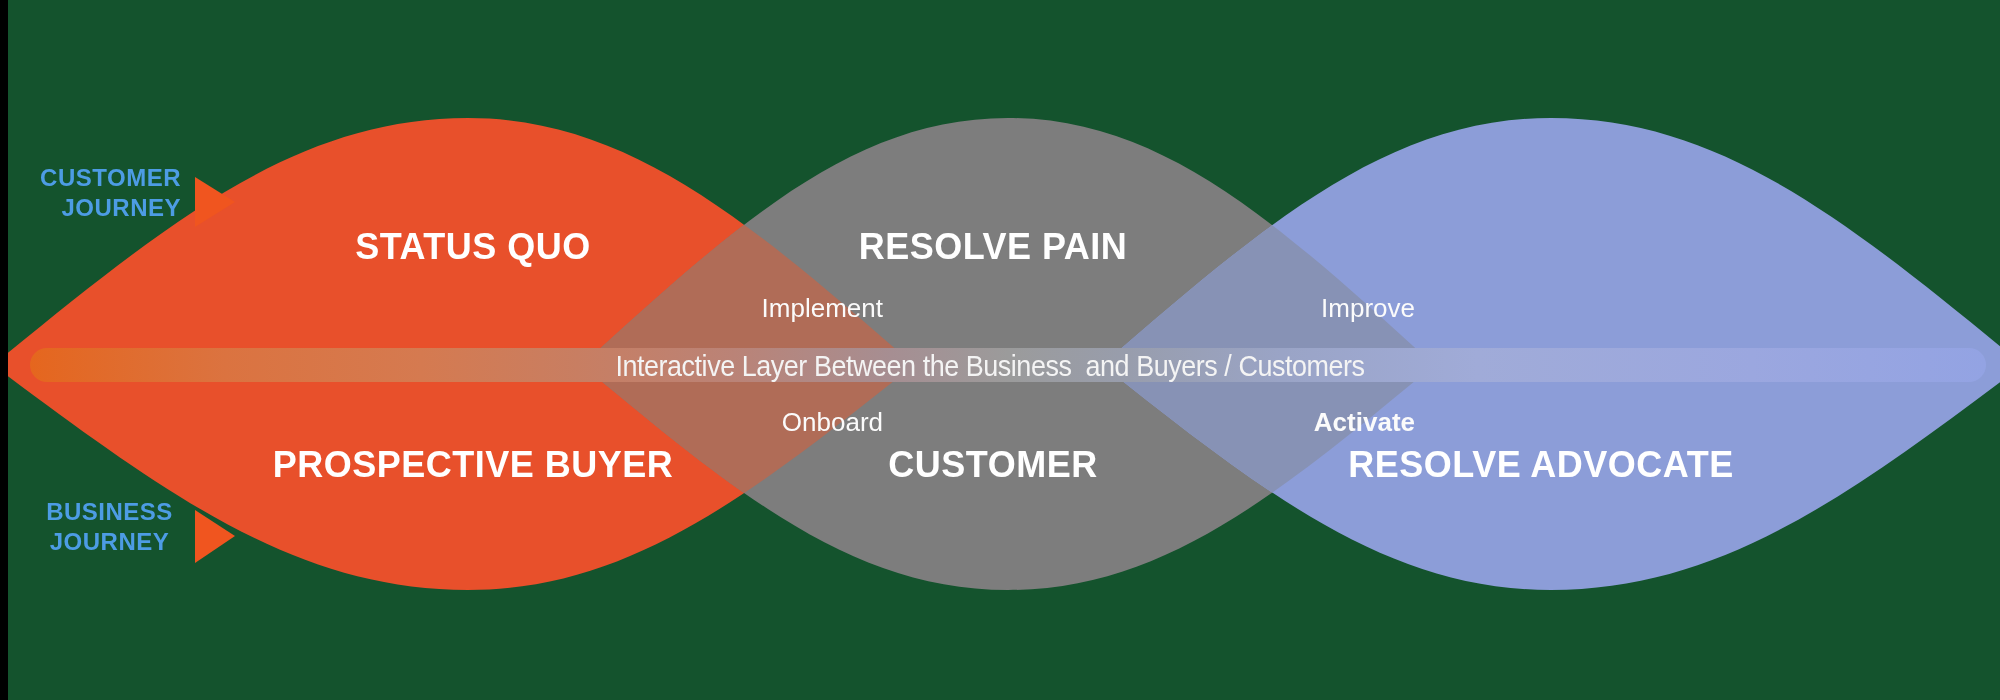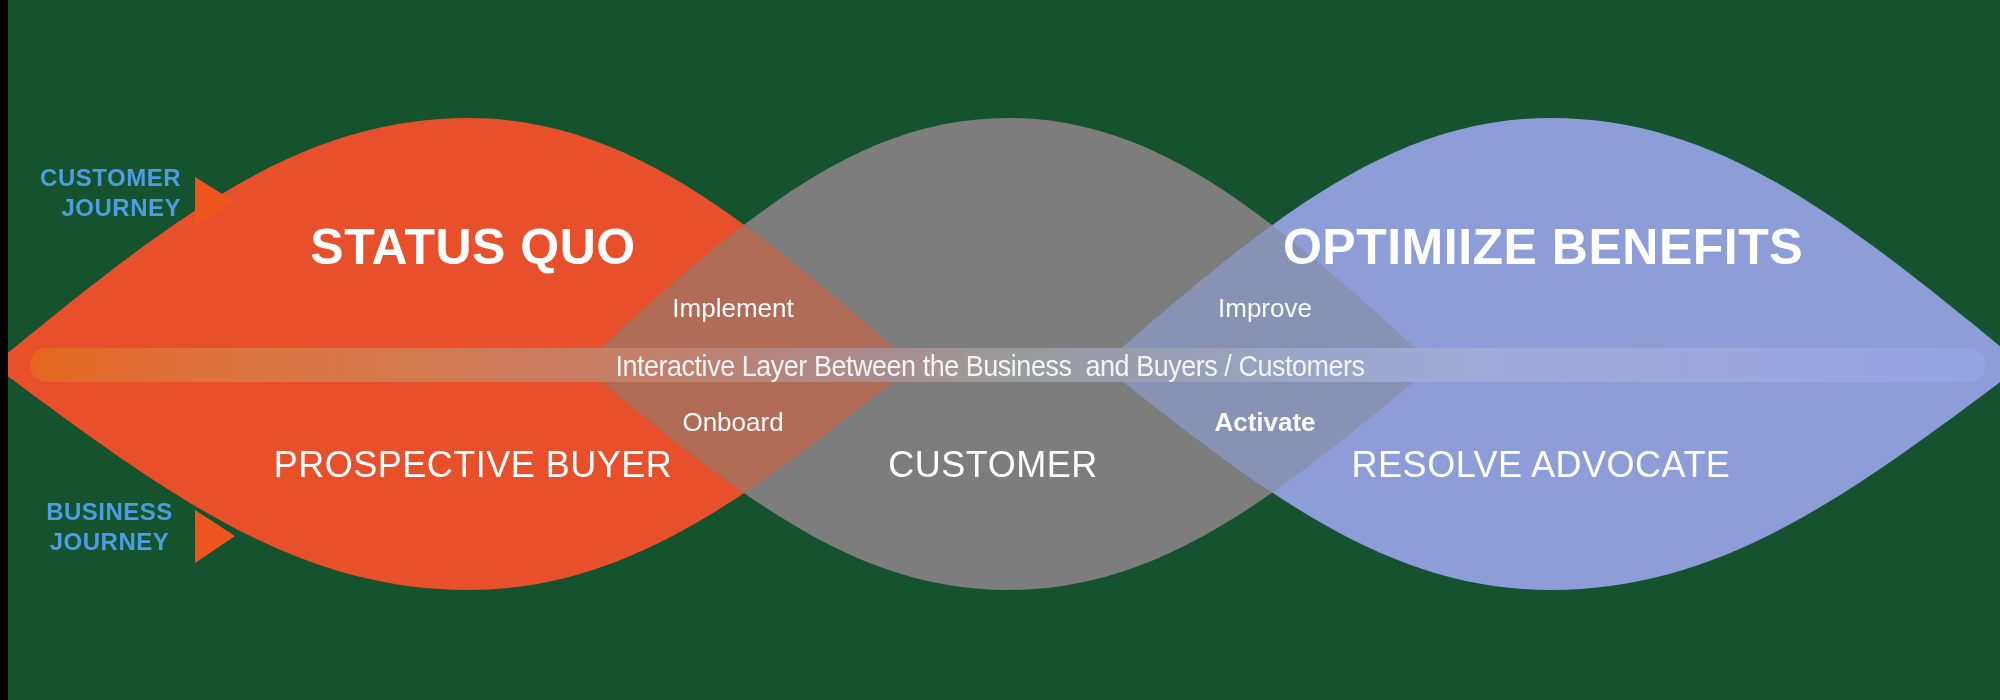--- a/index.html
+++ b/index.html
@@ -1,24 +1,24 @@
 <!DOCTYPE html>
 <html><head>
 <meta charset="utf-8">
 <style>
   html,body{margin:0;padding:0;background:#000;}
   .canvas{position:relative;width:2000px;height:700px;background:#14532d;overflow:hidden;
           font-family:"Liberation Sans", sans-serif;margin-left:8px;}
   .canvas svg{position:absolute;left:0;top:0;width:2000px;height:700px;}
   .txt{position:absolute;color:#fff;z-index:2;}
-  .stage-top{width:600px;text-align:center;font-size:50px;font-weight:bold;line-height:48px;
+  .stage-top{width:600px;text-align:center;font-size:36px;font-weight:bold;line-height:48px;
              letter-spacing:0.5px;}
-  .stage-bottom{width:600px;text-align:center;font-size:36px;font-weight:normal;line-height:46px;
+  .stage-bottom{width:600px;text-align:center;font-size:36px;font-weight:bold;line-height:46px;
              letter-spacing:0.5px;}
-  .transition{width:300px;text-align:center;font-size:26px;font-weight:400;line-height:32px;
+  .transition{width:300px;text-align:right;font-size:26px;font-weight:400;line-height:32px;
              color:#fbfbfb;}
   .band-label{width:1200px;text-align:center;font-size:29px;font-weight:400;line-height:38px;
              color:#f4f4f4;white-space:pre;letter-spacing:-0.5px;transform:scaleX(0.93);
              transform-origin:50% 50%;}
   .journey{width:143px;text-align:right;color:#4D9CE4;font-size:24px;font-weight:bold;
            line-height:30px;letter-spacing:0.5px;}
 </style>
 </head>
 <body>
 
@@ -68,21 +68,21 @@
   <div class="txt journey" style="left:30px;top:163px;">
     <div>CUSTOMER</div>
     <div>JOURNEY</div>
   </div>
   <div class="txt journey" style="left:30px;top:497px;text-align:center;">
     <div>BUSINESS</div>
     <div>JOURNEY</div>
   </div>
 
   <div class="txt stage-top" style="left:165px;top:223px;">STATUS QUO</div>
-  <div class="txt stage-top" style="left:1235px;top:223px;">OPTIMIIZE BENEFITS</div>
+  <div class="txt stage-top" style="left:685px;top:223px;">RESOLVE PAIN</div>
 
   <div class="txt stage-bottom" style="left:165px;top:442px;">PROSPECTIVE BUYER</div>
   <div class="txt stage-bottom" style="left:685px;top:442px;">CUSTOMER</div>
   <div class="txt stage-bottom" style="left:1233px;top:442px;">RESOLVE ADVOCATE</div>
 
   <div class="txt transition" style="left:575px;top:292px;">Implement</div>
   <div class="txt transition" style="left:575px;top:406px;">Onboard</div>
   <div class="txt transition" style="left:1107px;top:292px;">Improve</div>
   <div class="txt transition" style="left:1107px;top:406px;font-weight:bold;">Activate</div>
 

